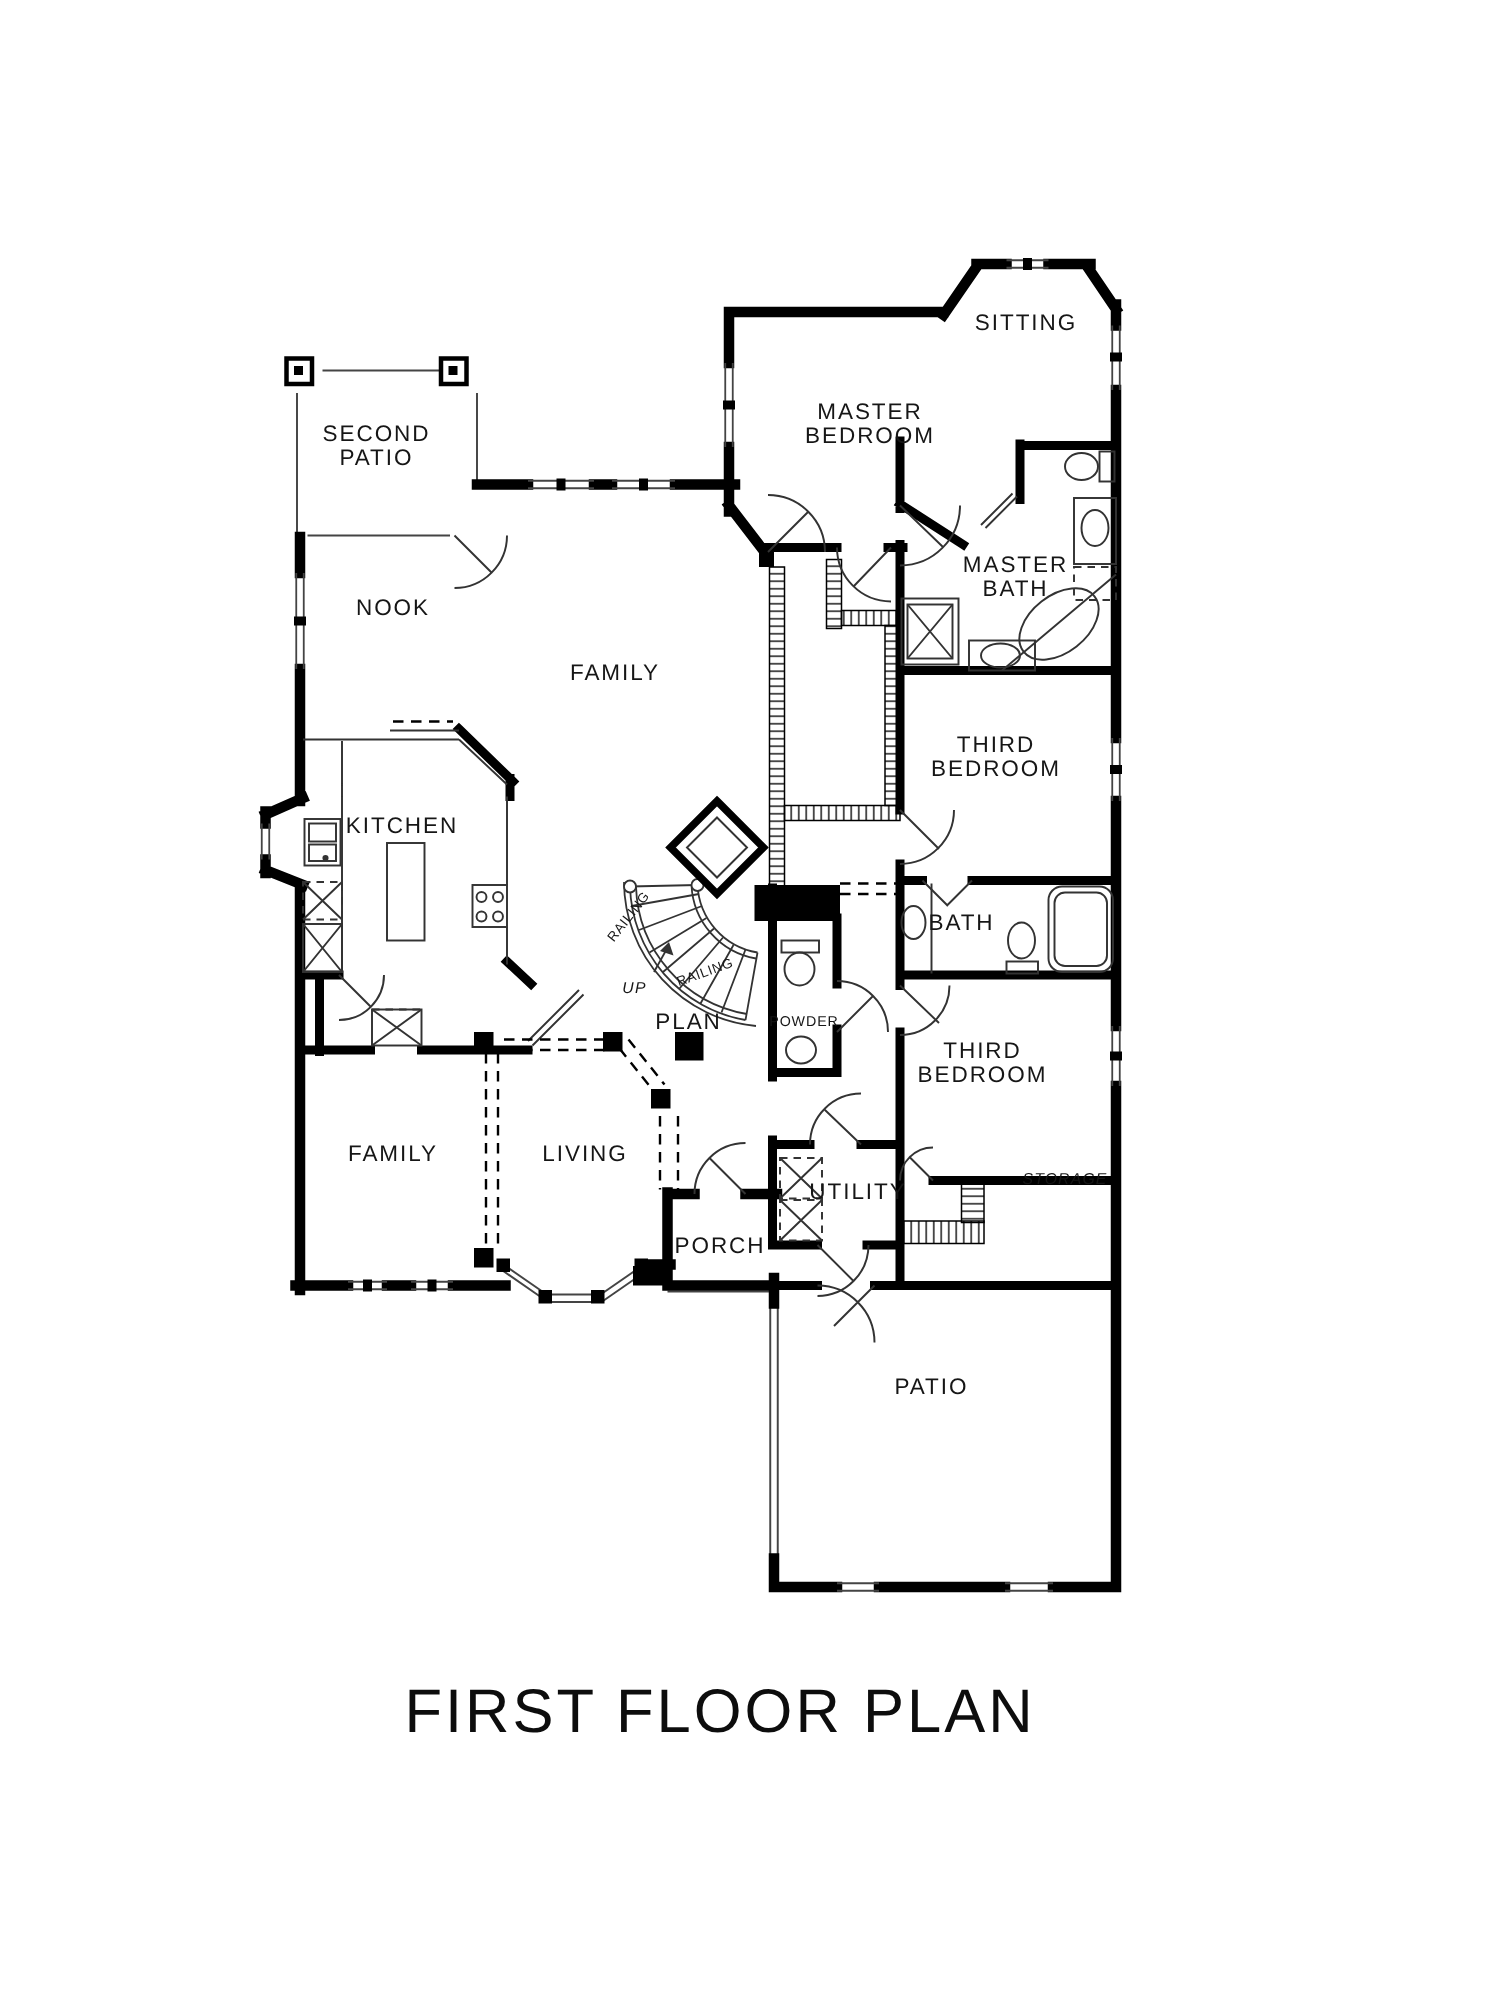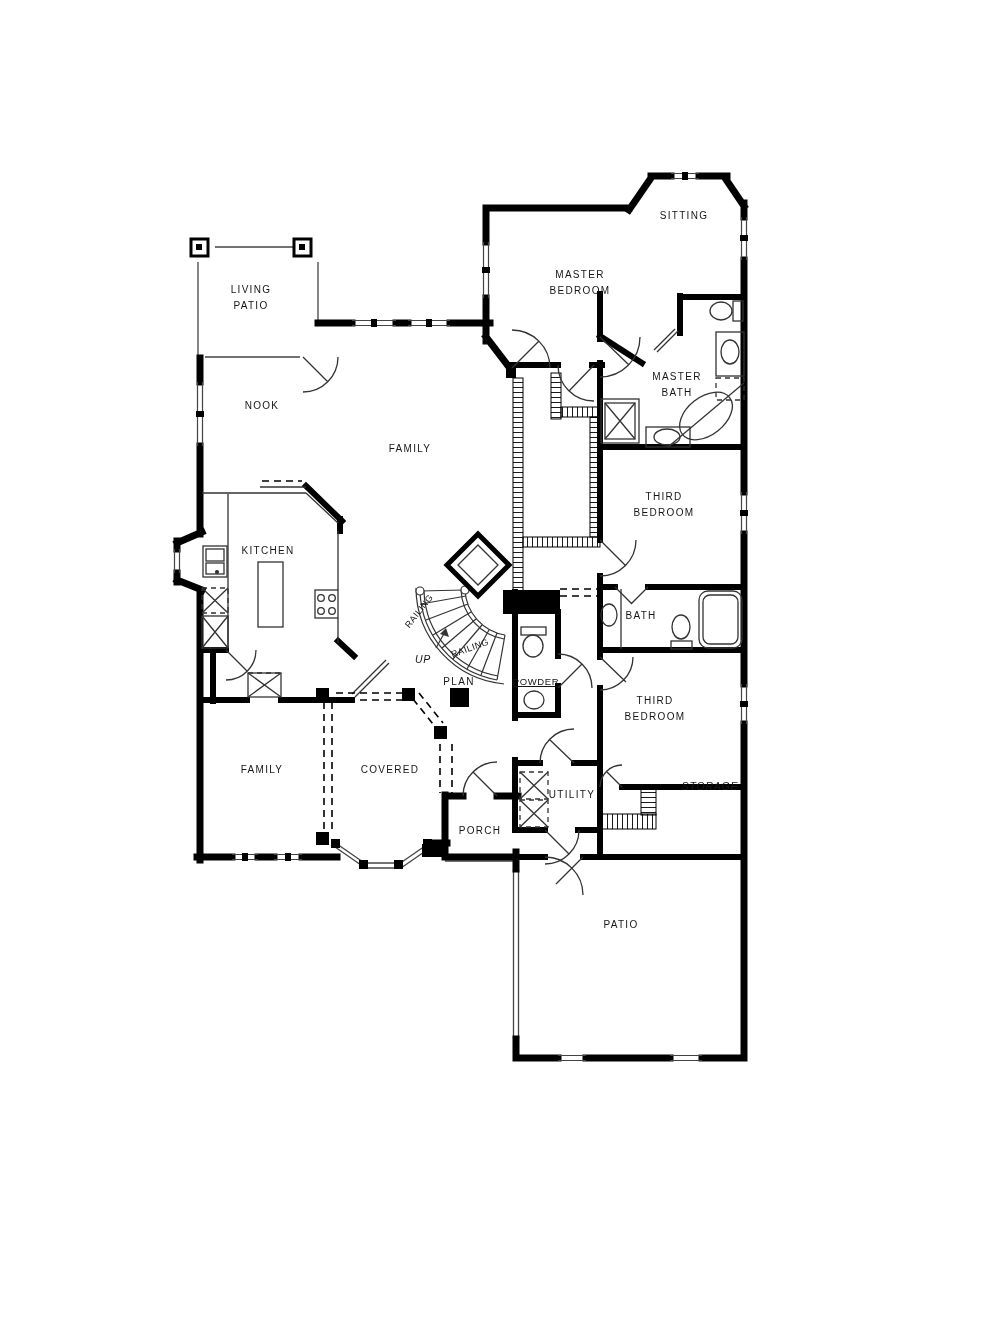--- a/index.html
+++ b/index.html
@@ -1,21 +1,21 @@
 <!DOCTYPE html>
 <html><head>
 <meta charset="utf-8">
 <style>
   html,body{margin:0;padding:0;background:#fff;}
   #page{position:relative;width:1000px;height:1334px;background:#ffffff;overflow:hidden;
         font-family:"Liberation Sans", sans-serif;color:#111;}
   #plan-svg{position:absolute;left:0;top:0;}
-  .lbl{position:absolute;transform:translate(-50%,-50%);font-size:10px;letter-spacing:1.3px;
+  .lbl{position:absolute;transform:translate(-50%,-50%);font-size:15px;letter-spacing:1.3px;
        color:#161616;white-space:nowrap;text-align:center;line-height:16px;}
-  .lbl.small{font-size:9.5px;letter-spacing:.6px;text-decoration:underline;}
+  .lbl.small{font-size:9.5px;letter-spacing:.6px;}
   .lbl.med{font-size:10.5px;letter-spacing:.8px;font-style:italic;}
   .lbl.rot1{transform:translate(-50%,-50%) rotate(-52deg);font-size:9px;letter-spacing:.5px;}
   .lbl.rot2{transform:translate(-50%,-50%) rotate(-20deg);font-size:9px;letter-spacing:.5px;}
   .title{position:absolute;transform:translate(-50%,-50%);font-size:41px;letter-spacing:2px;
          color:#0d0d0d;white-space:nowrap;}
 </style>
 </head>
 <body>
 
 <div id="page">
@@ -256,21 +256,21 @@
 
   <g>
     <rect x="191" y="239" width="17" height="17" fill="#fff" stroke="#000" stroke-width="3"></rect>
     <rect x="196" y="244" width="6" height="6" fill="#000"></rect>
     <rect x="294" y="239" width="17" height="17" fill="#fff" stroke="#000" stroke-width="3"></rect>
     <rect x="299" y="244" width="6" height="6" fill="#000"></rect>
   </g>
 </svg>
 
 <div class="lbl" style="left:251px;top:298px">
-  <div>LIVING</div>
+  <div>SECOND</div>
   <div>PATIO</div>
 </div>
 <div class="lbl" style="left:262px;top:406px">NOOK</div>
 <div class="lbl" style="left:410px;top:449px">FAMILY</div>
 <div class="lbl" style="left:268px;top:551px">KITCHEN</div>
 <div class="lbl" style="left:580px;top:283px">
   <div>MASTER</div>
   <div>BEDROOM</div>
 </div>
 <div class="lbl" style="left:684px;top:216px">SITTING</div>
@@ -283,24 +283,25 @@
   <div>BEDROOM</div>
 </div>
 <div class="lbl" style="left:641px;top:616px">BATH</div>
 <div class="lbl" style="left:655px;top:709px">
   <div>THIRD</div>
   <div>BEDROOM</div>
 </div>
 <div class="lbl small" style="left:536px;top:682px">POWDER</div>
 <div class="lbl" style="left:459px;top:682px">PLAN</div>
 <div class="lbl" style="left:262px;top:770px">FAMILY</div>
-<div class="lbl" style="left:390px;top:770px">COVERED</div>
+<div class="lbl" style="left:390px;top:770px">LIVING</div>
 <div class="lbl" style="left:572px;top:795px">UTILITY</div>
 <div class="lbl med" style="left:710px;top:786px">STORAGE</div>
 <div class="lbl" style="left:480px;top:831px">PORCH</div>
 <div class="lbl" style="left:621px;top:925px">PATIO</div>
 
 <div class="lbl rot1" style="left:419px;top:611px">RAILING</div>
 <div class="lbl rot2" style="left:470px;top:648px">RAILING</div>
 <div class="lbl med" style="left:423px;top:659px">UP</div>
 
+<div class="title" style="left:480px;top:1141px">FIRST FLOOR PLAN</div>
 
 </div>
 
 </body></html>

